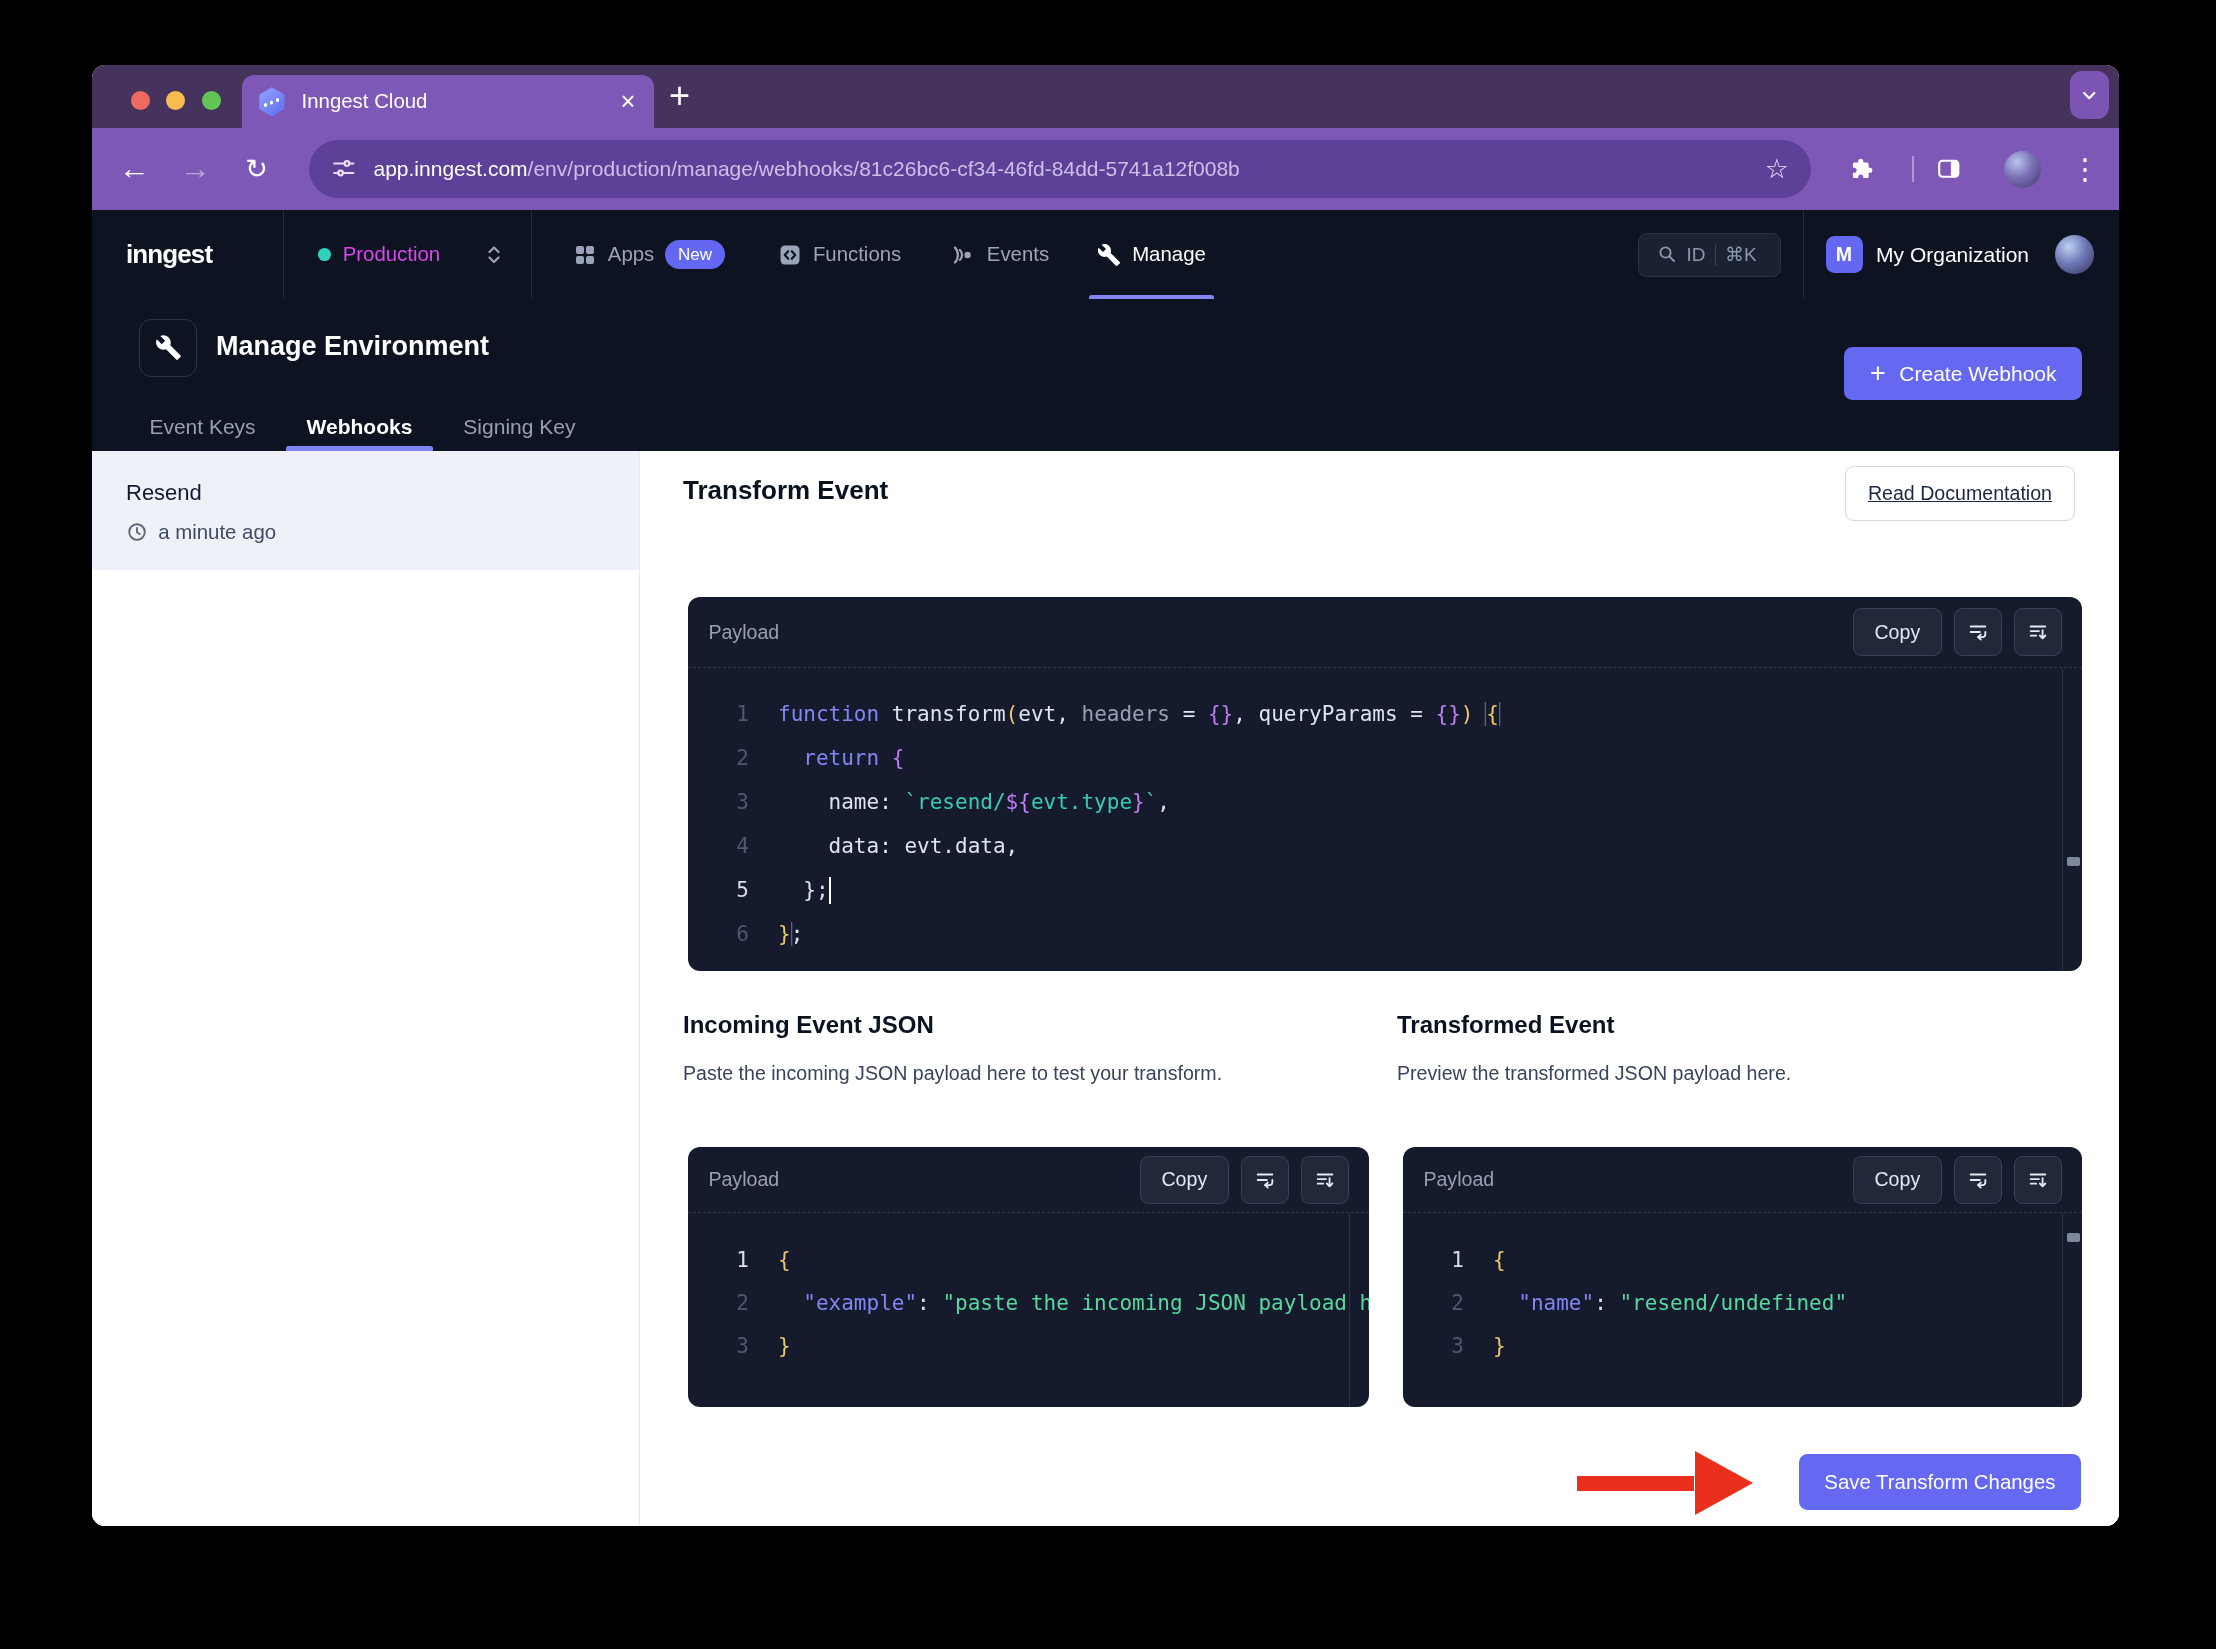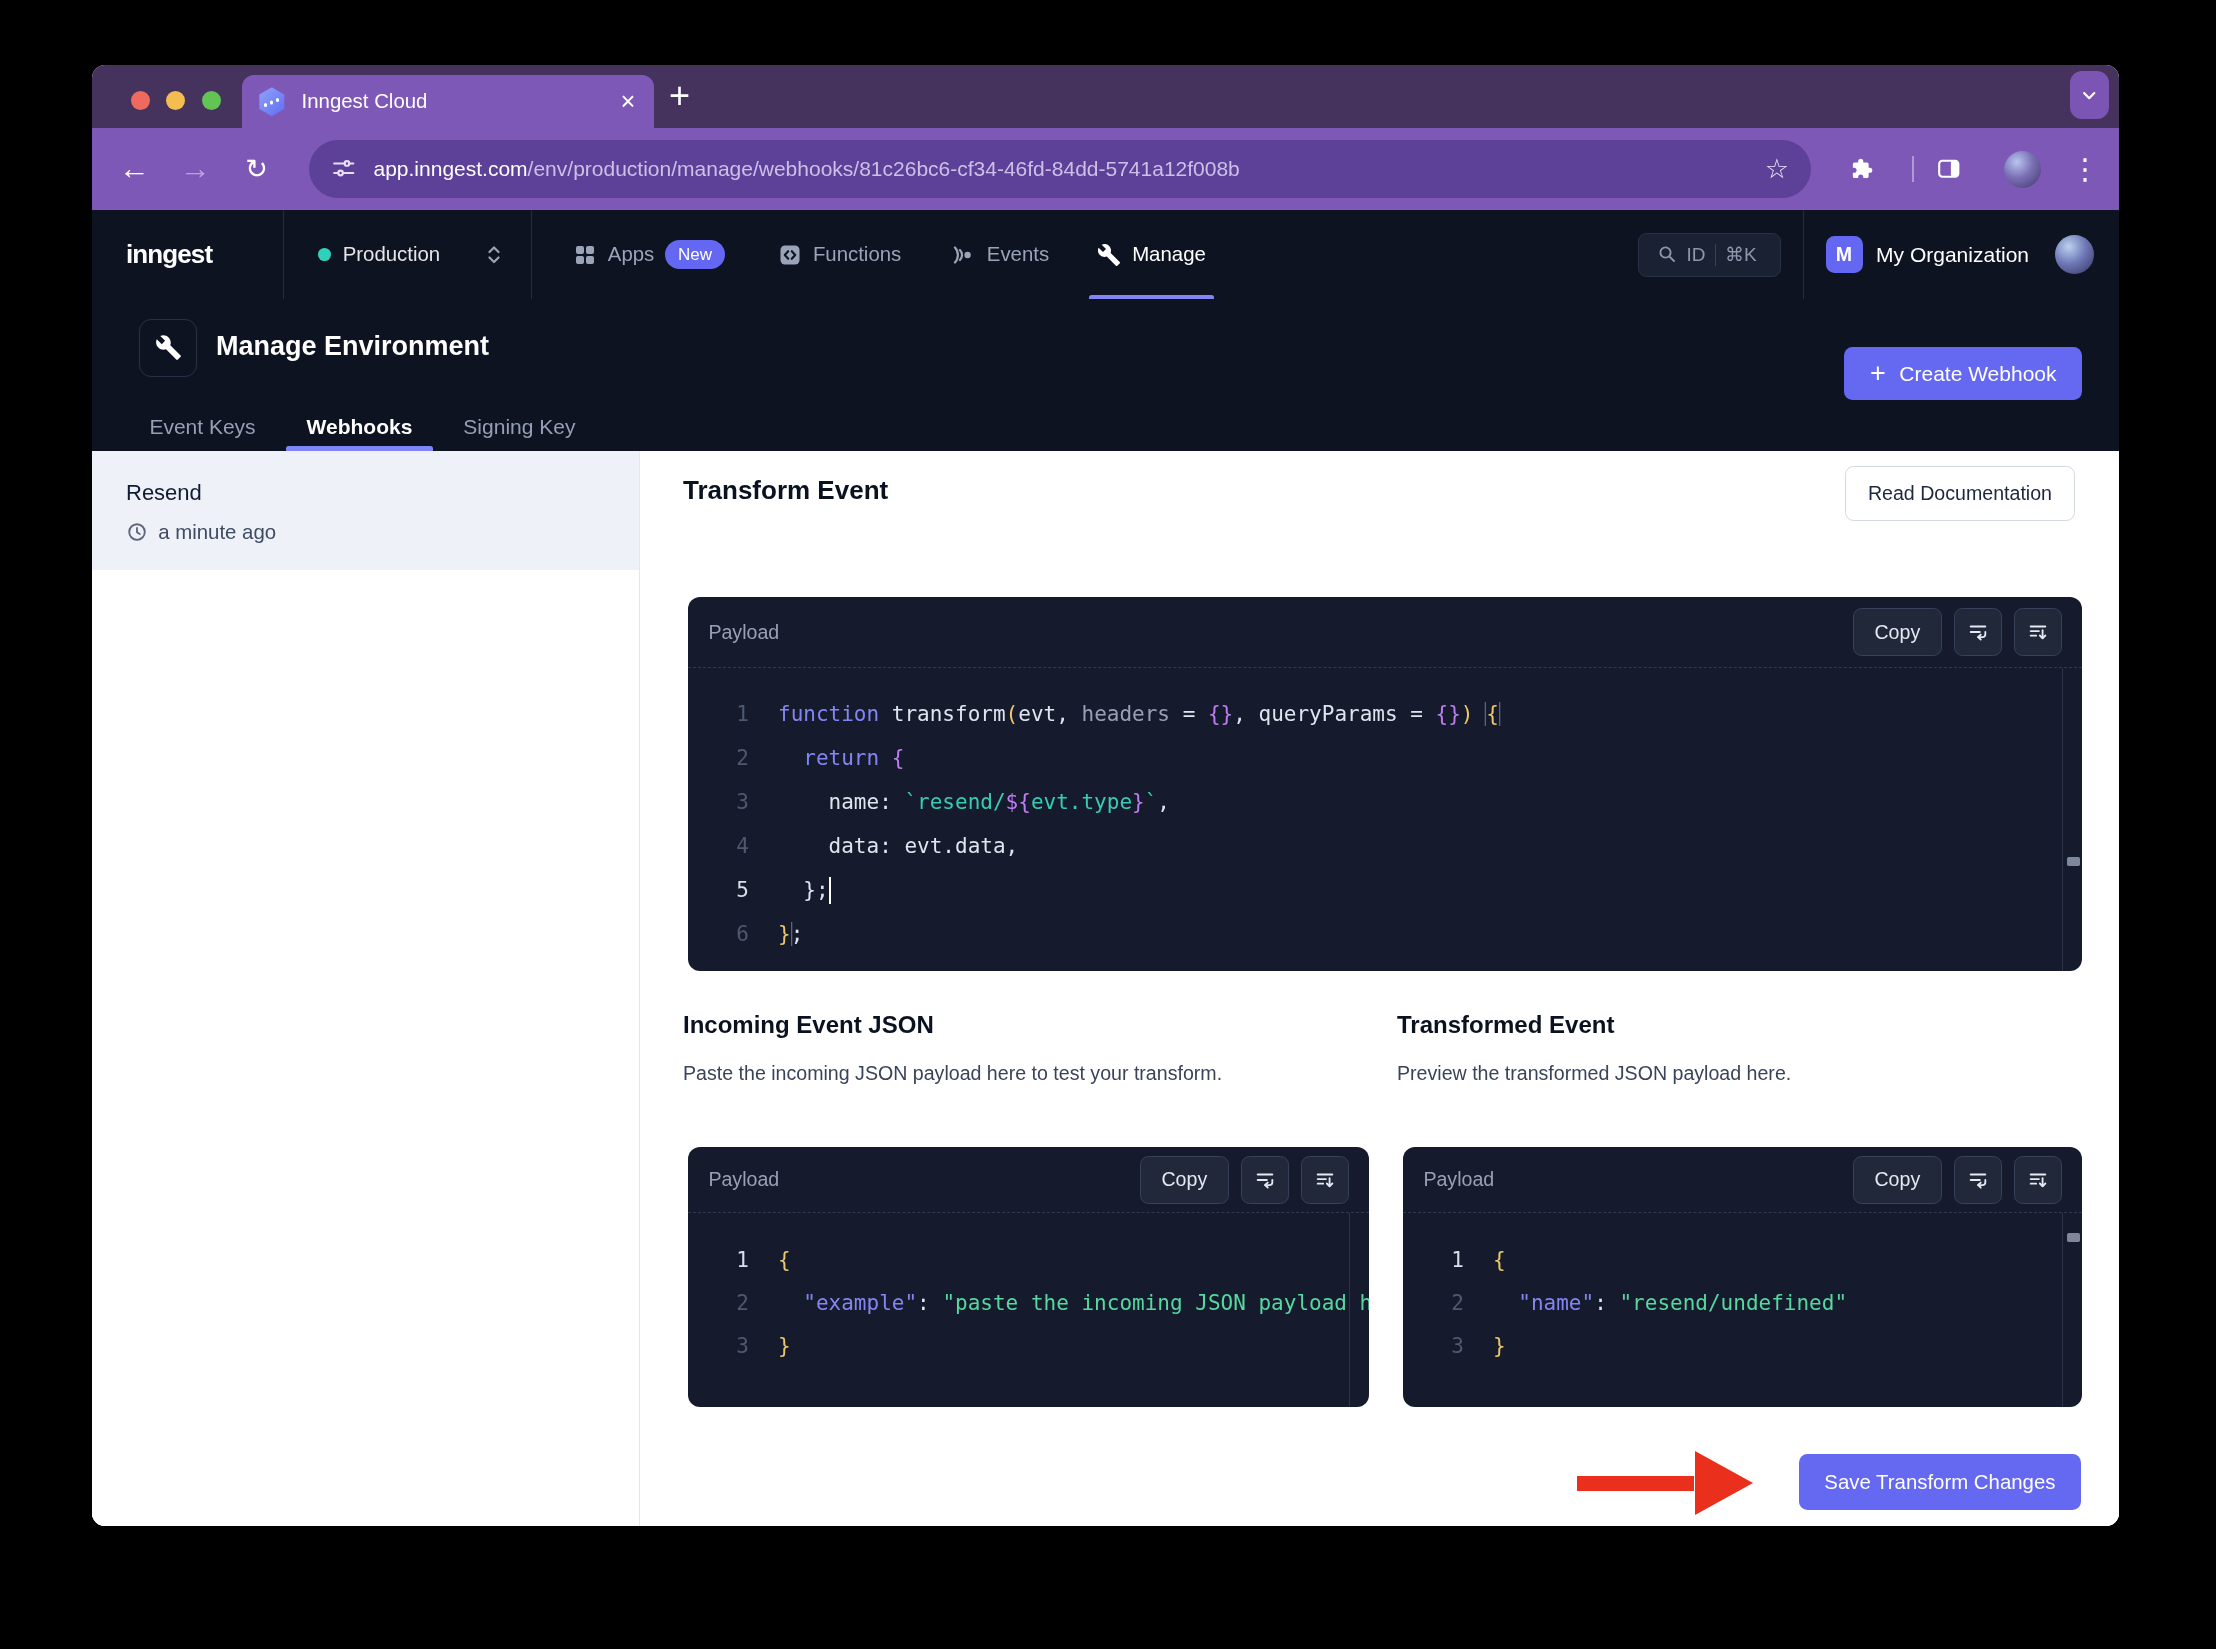--- a/index.html
+++ b/index.html
@@ -29,21 +29,21 @@
   .tb-avatar{width:37px;height:37px;border-radius:50%;background:radial-gradient(circle at 35% 30%,#b9c6ee 0%,#7a6fb5 45%,#3f3568 100%);}
   .kebab{font-size:29px;color:#fff;}
 
   
   .appnav{height:89px;background:#0e1322;display:flex;align-items:center;position:relative;color:#9aa3b8;font-size:20.4px;}
   .nav-sep{width:0.9px;align-self:stretch;background:#222a3c;flex-shrink:0;}
   .logo-wrap{width:191px;display:flex;align-items:center;}
   .logo{margin-left:34px;color:#fff;font-size:26px;font-weight:800;letter-spacing:-0.9px;}
   .env{width:247px;display:flex;align-items:center;box-sizing:border-box;padding:0 25.5px 0 34px;}
   .env-dot{width:12.8px;height:12.8px;border-radius:50%;background:#2fd1bb;flex-shrink:0;}
-  .env-label{margin-left:12px;color:#e5e5e5;flex:1;}
+  .env-label{margin-left:12px;color:#d946ef;flex:1;}
   .nav-item{display:flex;align-items:center;gap:11px;height:89px;position:relative;}
   .nav-item .lbl{white-space:nowrap;}
   .badge-new{background:#6467f2;color:#fff;font-size:17px;padding:4.3px 12.8px;border-radius:850px;}
   .nav-active{color:#fff;}
   .nav-underline{position:absolute;left:-8.5px;right:-8.5px;bottom:0;height:4.3px;background:#8185f6;border-radius:2.6px 2.6px 0 0;}
   .searchbox{margin-left:auto;width:143px;height:44px;background:#1a2133;border:0.9px solid #2a3247;border-radius:8.5px;display:flex;align-items:center;padding:0 18px;gap:9.4px;box-sizing:border-box;font-size:19px;color:#8e97ab;}
   .search-sep{width:0.9px;height:22px;background:#39415a;}
   .org{display:flex;align-items:center;}
   .org-badge{width:37px;height:37px;border-radius:8.5px;background:#6467f2;color:#fff;font-weight:bold;font-size:19.6px;display:flex;align-items:center;justify-content:center;}
   .org-name{margin-left:13.6px;color:#fff;font-size:21px;white-space:nowrap;}
@@ -64,21 +64,21 @@
   .content{display:flex;height:1076px;background:#fff;}
   .sidebar{width:548px;border-right:0.9px solid #e3e7ee;box-sizing:border-box;background:#fff;flex-shrink:0;}
   .side-item{height:119px;background:#eef1f7;padding:29px 34px;box-sizing:border-box;}
   .side-name{font-size:22px;font-weight:normal;color:#111c33;}
   .side-time{margin-top:14.5px;display:flex;align-items:center;gap:10.2px;color:#3f4b63;font-size:20.4px;}
 
   .main{flex:1;position:relative;background:#fff;}
   .t-title{position:absolute;left:43px;top:24px;font-size:26px;font-weight:bold;color:#0a1220;}
   .t-desc{position:absolute;left:43px;top:77px;font-size:20.4px;color:#39445a;}
   .t-desc .link{color:#6467f2;font-weight:bold;}
-  .read-docs{position:absolute;right:44px;top:15.3px;height:53px;border:0.9px solid #d3d7e0;border-radius:8.5px;background:#fff;display:flex;align-items:center;padding:0 22px;font-size:19.6px;color:#1c2740;cursor:default;}
+  .read-docs{position:absolute;right:44px;top:15.3px;height:53px;border:0.9px solid #d3d7e0;border-radius:8.5px;background:#fff;display:flex;align-items:center;padding:0 22px;font-size:19.6px;color:#1c2740;cursor:default;text-decoration:underline;}
 
   .panel{position:absolute;background:#151b2d;border-radius:12px;overflow:hidden;}
   .panel-editor{left:48px;top:146px;width:1394px;height:374px;}
   .panel-left{left:48px;top:696px;width:681px;height:260px;}
   .panel-right{left:763px;top:696px;width:679px;height:260px;}
   .p-head{display:flex;align-items:center;padding:0 20.4px;border-bottom:0.9px dashed #303950;box-sizing:border-box;}
   .p-head-lg{height:71px;}
   .p-head-sm{height:66px;}
   .p-label{font-size:19.6px;color:#98a1b3;}
   .p-actions{margin-left:auto;display:flex;gap:12px;}

